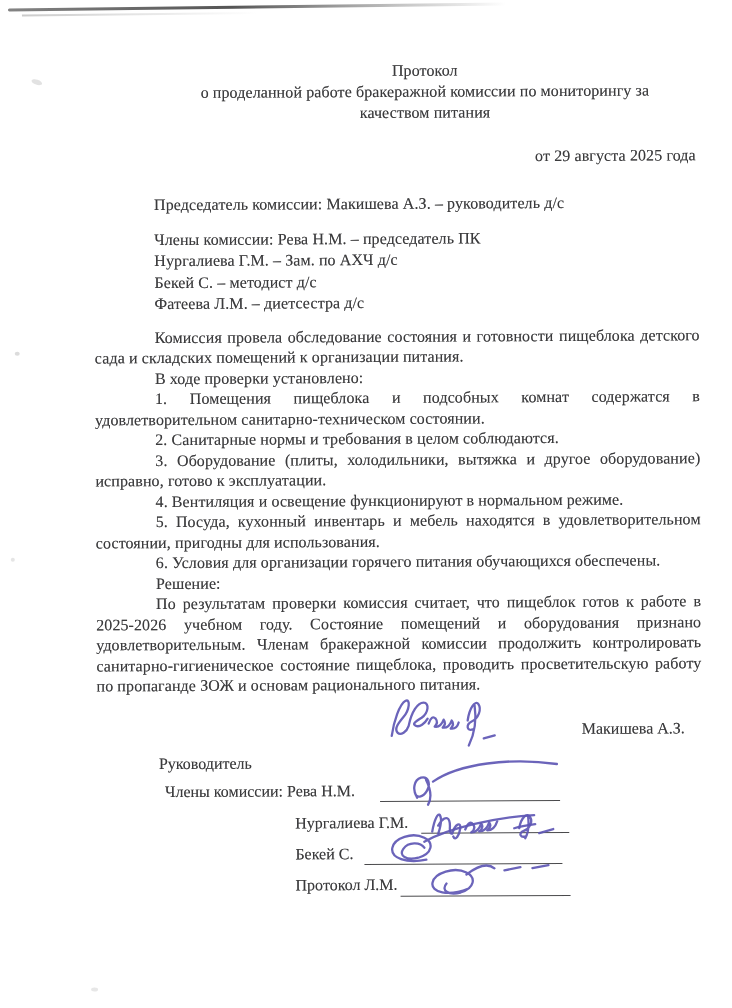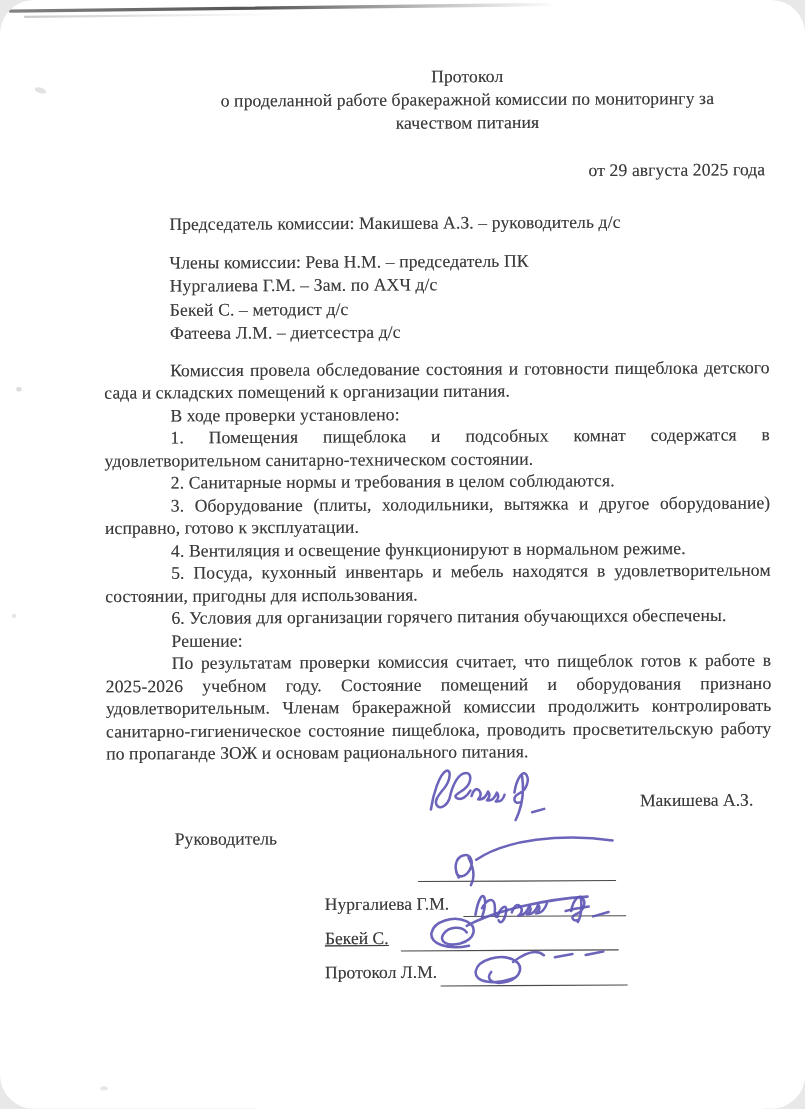--- a/index.html
+++ b/index.html
@@ -1,19 +1,19 @@
 <!DOCTYPE html>
 <html><head>
 <meta charset="utf-8">
 <style>
   html,body{margin:0;padding:0;background:#e8e8e8;}
   .page{
     position:relative;width:732px;height:1008px;background:#ffffff;
     font-family:"Liberation Serif","DejaVu Serif",serif;color:#3b3b3d;
-    overflow:hidden;margin:0 auto;border-radius:31px;
+    overflow:hidden;margin:0 auto;
   }
   .sheet{position:absolute;inset:0;transform:rotate(-0.3deg);transform-origin:50% 40%;}
   
   .edge1{position:absolute;left:10px;top:5px;width:498px;height:3px;
     background:linear-gradient(90deg,rgba(90,90,90,.75),rgba(55,55,55,.85) 45%,rgba(120,120,120,.45) 78%,rgba(170,170,170,0));
     transform:rotate(-0.4deg);border-radius:2px;}
   .edge2{position:absolute;left:24px;top:12px;width:235px;height:2px;
     background:linear-gradient(90deg,rgba(140,140,140,.45),rgba(190,190,190,0));
     transform:rotate(-0.3deg);}
   .speck{position:absolute;border-radius:50%;}
@@ -29,21 +29,21 @@
   .chairman{margin:26px 0 0 60px;}
   .members{margin:14px 0 0 60px;line-height:21.4px;}
   .bodytext{margin-top:13px;}
   .bodytext p{margin:0;text-indent:60px;text-align:justify;}
   
   .sigtxt{position:absolute;line-height:20px;font-size:16px;text-shadow:0 0 .4px rgba(70,70,70,.55);}
   .role{left:157px;top:753px;}
   .headname{left:580px;top:720px;}
   .m-label1{left:163px;top:781px;}
   .m-label2{left:293px;top:813px;text-align:center;}
-  .m-label3{left:293px;top:844px;text-decoration:underline;}
+  .m-label3{left:293px;top:844px;}
   .m-label4{left:293px;top:875px;}
   .sline{position:absolute;height:0;border-top:1.3px solid #4a4a4c;}
   .line1{left:378px;top:801px;width:180px;}
   .line2{left:419px;top:833px;width:148px;}
   .line3{left:362px;top:864px;width:198px;}
   .line4{left:398px;top:896px;width:170px;}
   .ink{position:absolute;}
   .ink path{fill:none;stroke:#5e57b4;stroke-width:2.3;stroke-linecap:round;stroke-linejoin:round;opacity:.92;}
   .ink-head{left:383px;top:688px;}
   .ink-reva{left:397px;top:756px;}
@@ -99,20 +99,21 @@
     <div class="sigtxt role">Руководитель</div>
     <div class="sigtxt headname">Макишева А.З.</div>
     <svg class="ink ink-head" width="118" height="66" viewBox="0 0 118 66">
       <path d="M7,48 C9,34 15,16 21,13 C26,11 25,22 19,29 C14,35 9,41 13,45 C16,48 22,44 24,38
                M24,38 C27,24 33,15 39,15 C45,15 44,25 37,30 C31,34 27,36 31,38 C35,40 40,36 43,31
                M44,36 q3,-9 7,-5 q3,4 -1,8 q6,1 9,-7 q3,4 -1,8 q6,1 9,-7 q3,4 -1,8 q6,1 8,-6
                M83,33 C85,20 91,12 94,17 C97,22 94,31 87,34 C81,37 82,44 88,42
                M90,18 C92,32 90,46 84,58 M99,51 L110,48"></path>
     </svg>
 
+    <div class="sigtxt m-label1">Члены комиссии: Рева Н.М.</div>
     <div class="sline line1"></div>
     <svg class="ink ink-reva" width="165" height="52" viewBox="0 0 165 52">
       <path d="M18,42 C13,34 15,24 22,22 C29,20 32,28 28,35 C24,42 17,43 16,37
                M27,24 C31,32 33,42 29,49
                M34,26 C60,8 112,2 158,9"></path>
     </svg>
 
     <div class="sigtxt m-label2">Нургалиева Г.М.</div>
     <div class="sline line2"></div>
     <svg class="ink ink-nurg" width="152" height="42" viewBox="0 0 152 42">

